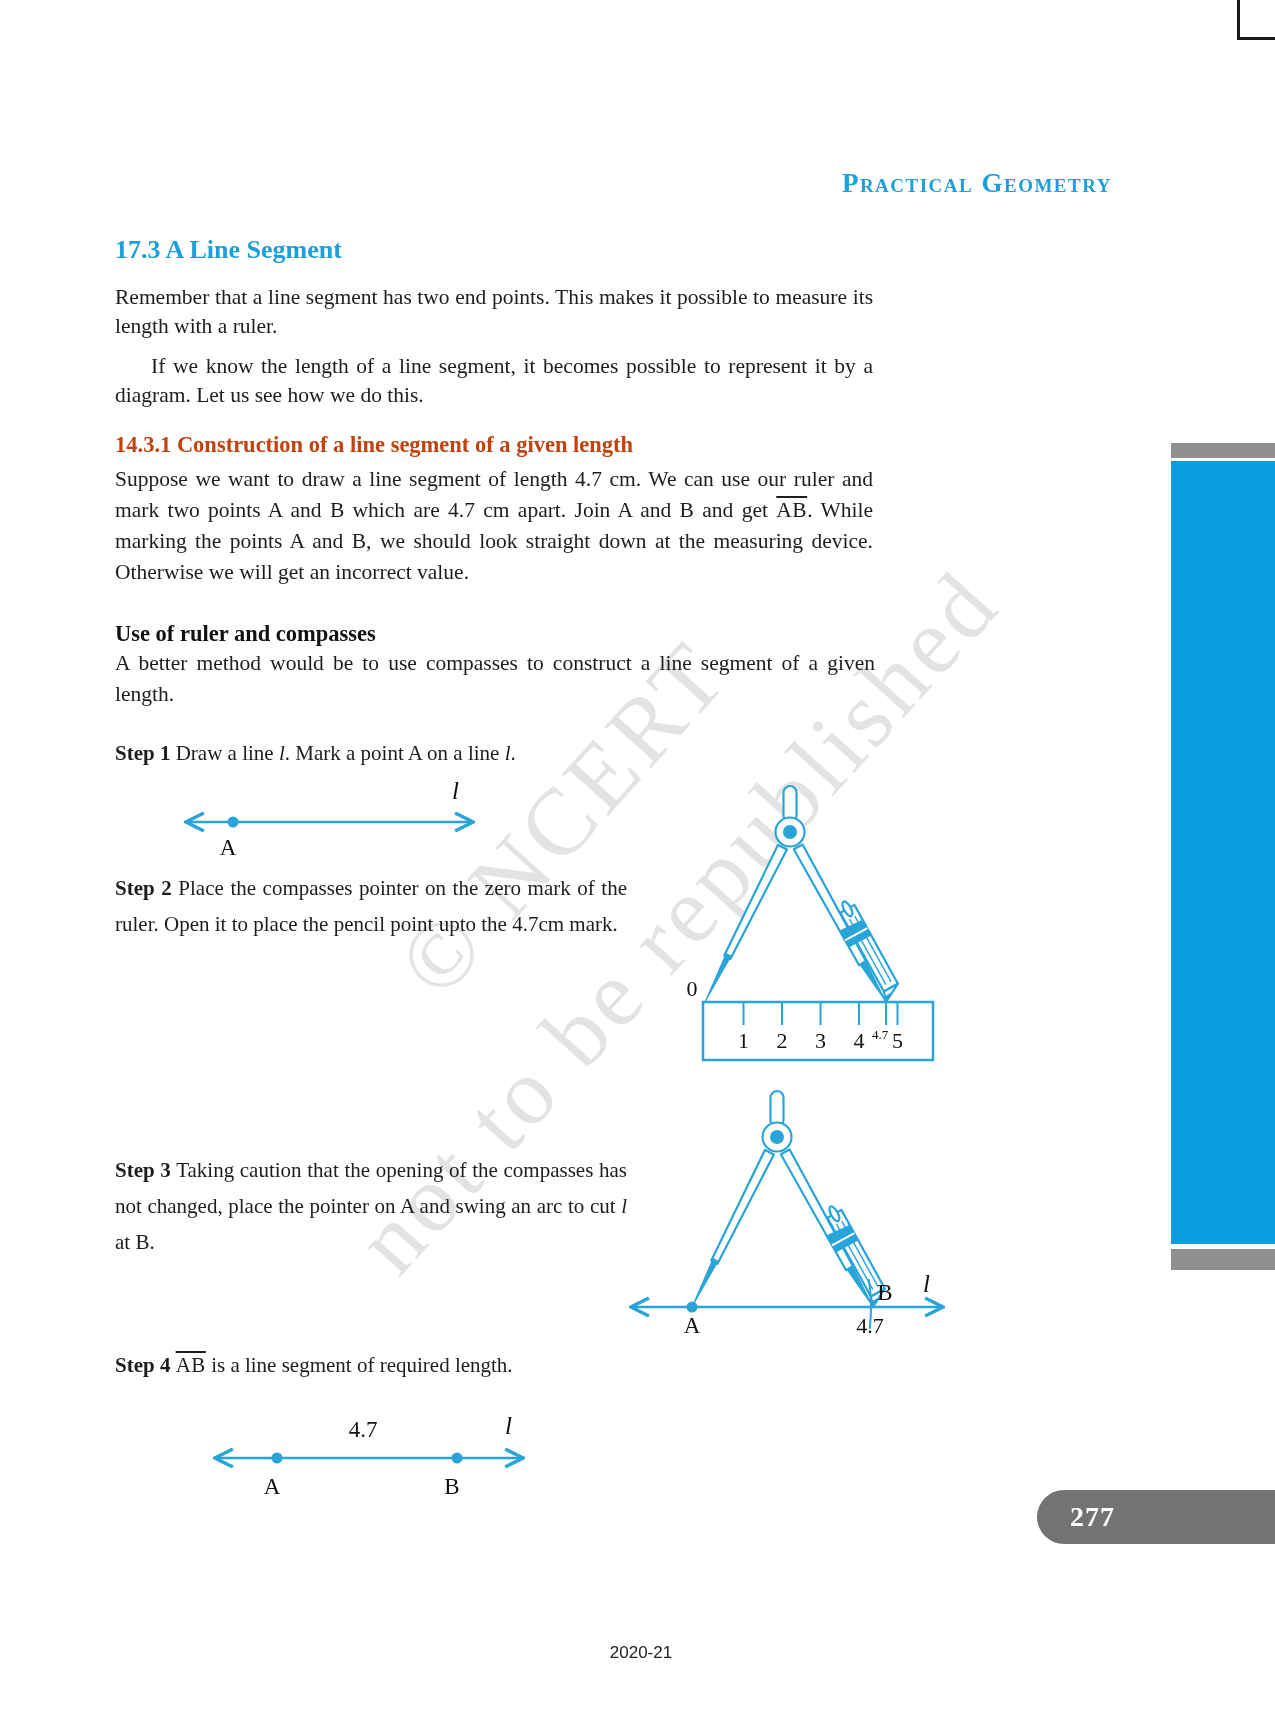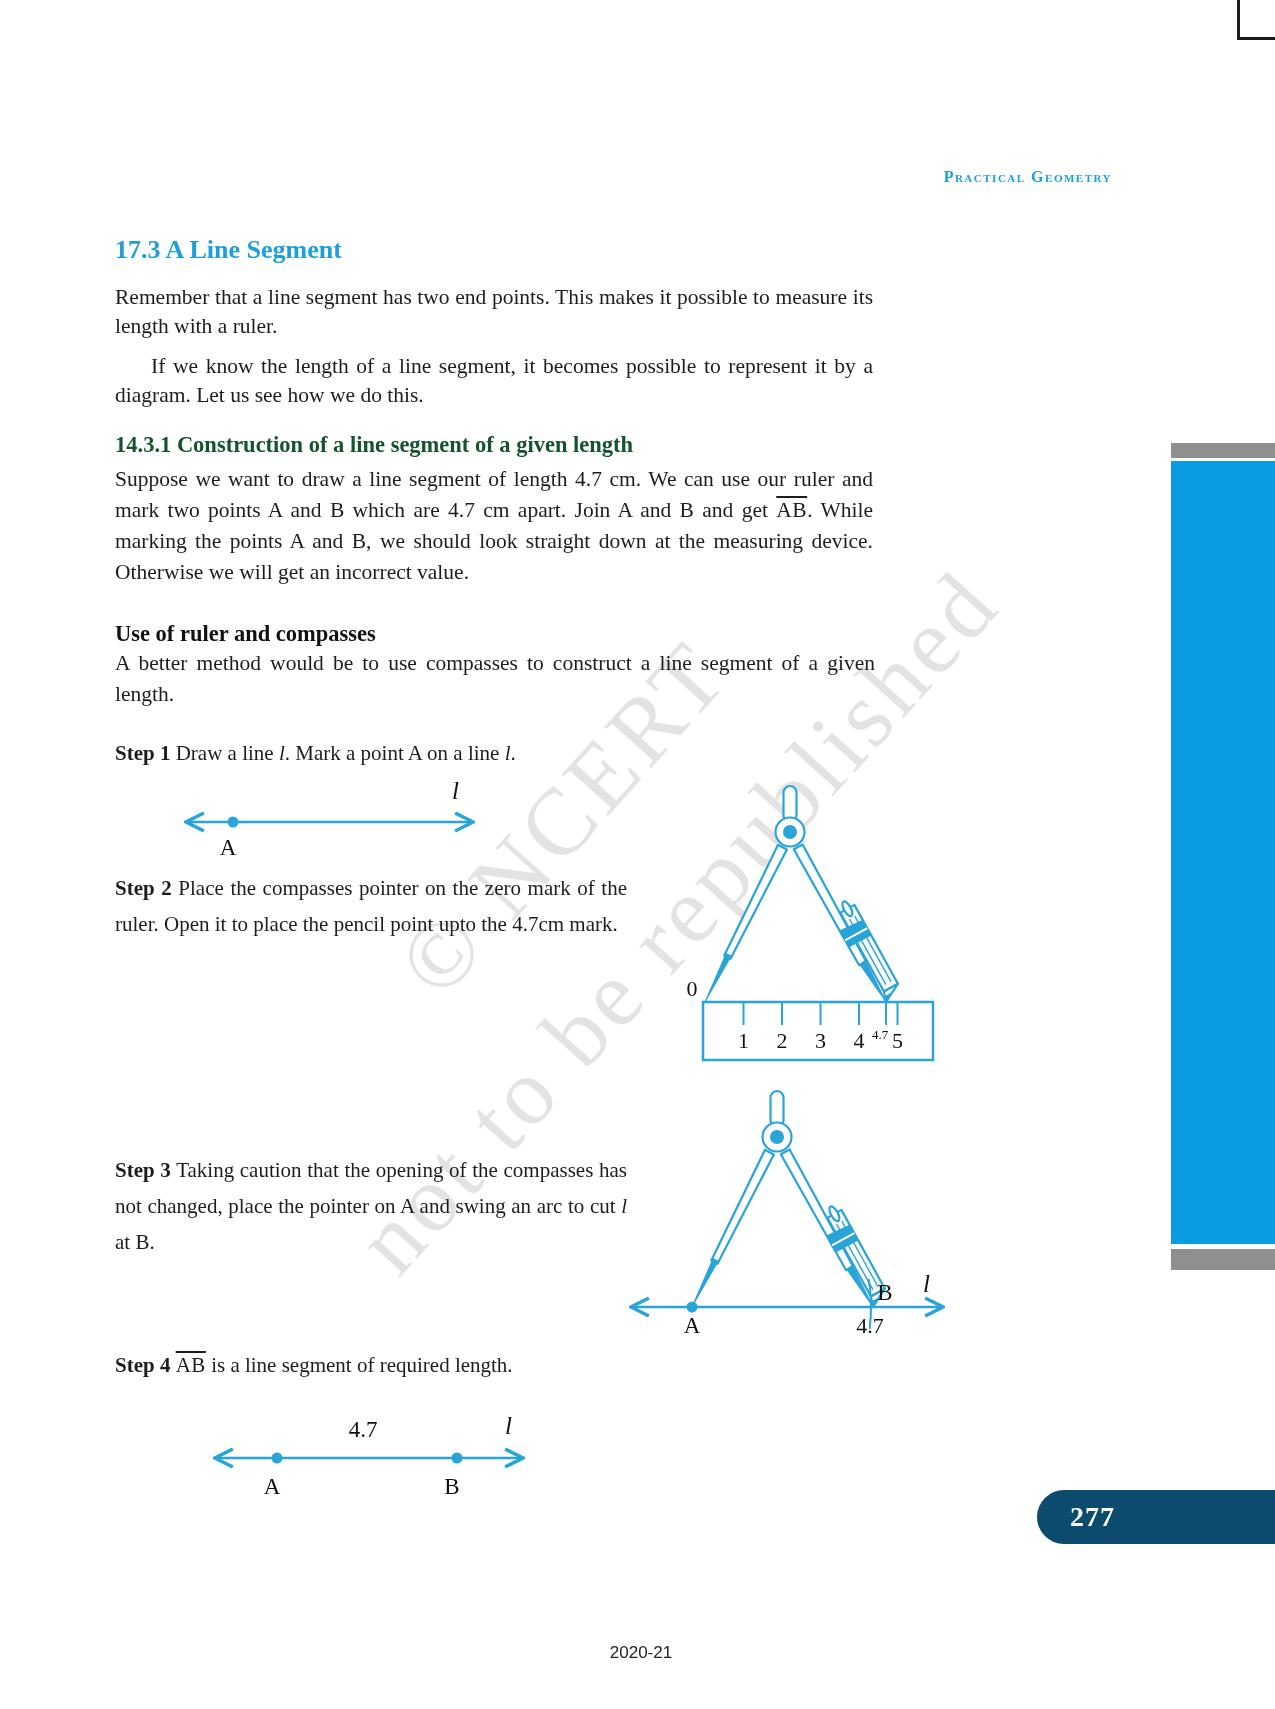--- a/index.html
+++ b/index.html
@@ -10,24 +10,24 @@
   #watermark{left:60px;top:420px;width:1120px;height:900px;display:flex;flex-direction:column;
              align-items:center;justify-content:center;gap:44px;transform:rotate(-48deg);
              color:#c9c9c9;opacity:.5;font-size:95px;letter-spacing:5px;z-index:0;pointer-events:none;
              font-family:"Liberation Serif",serif;white-space:nowrap;}
   .content{z-index:1;}
   
   #corner-v{left:1237px;top:0;width:3px;height:40px;background:#1a1a1a;}
   #corner-h{left:1237px;top:37px;width:38px;height:3px;background:#1a1a1a;}
   
   #running-header{top:168px;right:163px;font-weight:bold;font-variant:small-caps;
-                  font-size:16px;letter-spacing:1.5px;color:#1d9fdb;}
+                  font-size:27px;letter-spacing:1.5px;color:#1d9fdb;}
   
   #h-section{left:115px;top:235px;font-size:26px;font-weight:bold;color:#1d9fdb;}
-  #h-subsection{left:115px;top:432px;font-size:22.5px;font-weight:bold;color:#14532d;}
+  #h-subsection{left:115px;top:432px;font-size:22.5px;font-weight:bold;color:#c2410c;}
   #h-ruler{left:115px;top:621px;font-size:22.5px;font-weight:bold;color:#111;text-align:center;}
   
   .para{font-size:21.5px;line-height:28.5px;text-align:justify;width:758px;left:115px;}
   #p1{top:283px;}
   #p2{top:352px;text-indent:36px;}
   #p3{top:464px;line-height:31px;}
   #p4{top:648px;line-height:31px;width:760px;}
   .overline-ab{text-decoration:overline;letter-spacing:.5px;}
   
   .steptext{font-size:21px;}
@@ -39,21 +39,21 @@
   #fig1{left:180px;top:775px;width:300px;height:90px;}
   #fig2{left:640px;top:780px;width:310px;height:290px;}
   #fig3{left:570px;top:1075px;width:400px;height:260px;}
   #fig4{left:205px;top:1406px;width:330px;height:95px;}
   svg text{font-family:"Liberation Serif","DejaVu Serif",serif;fill:#111;}
   
   #bar-gray-top{left:1171px;top:443px;width:104px;height:15px;background:#8f8f8f;}
   #bar-blue{left:1171px;top:461px;width:104px;height:783px;background:#0c9ce2;}
   #bar-gray-bottom{left:1171px;top:1249px;width:104px;height:21px;background:#8f8f8f;}
   
-  #pagenum-box{left:1037px;top:1490px;width:238px;height:54px;background:#0c4a6e;
+  #pagenum-box{left:1037px;top:1490px;width:238px;height:54px;background:#737373;
                border-radius:27px 0 0 27px;color:#ffffff;font-size:28px;font-weight:bold;
                line-height:54px;padding-left:33px;box-sizing:border-box;letter-spacing:1px;}
   
   #footer-year{left:0;right:0;top:1643px;text-align:center;
                font-family:"Liberation Sans","DejaVu Sans",sans-serif;font-size:17px;color:#222;padding-left:7px;}
 </style>
 </head>
 <body>
 
 <div id="page">

